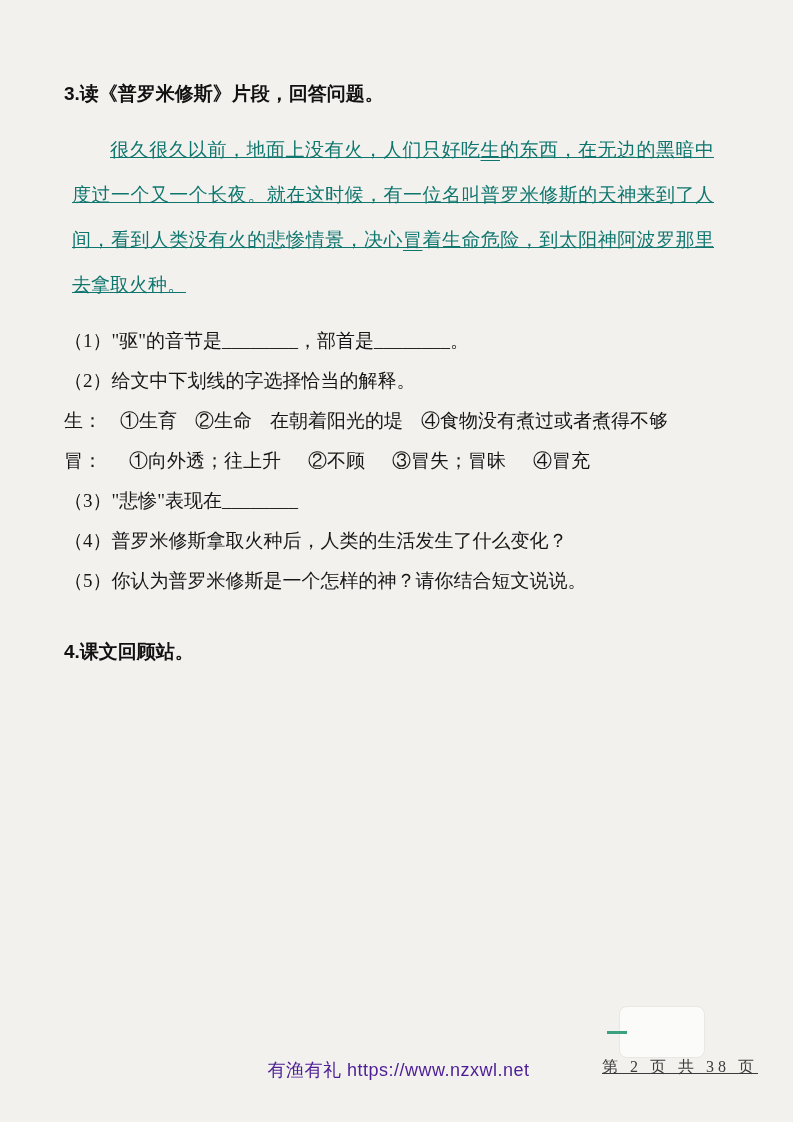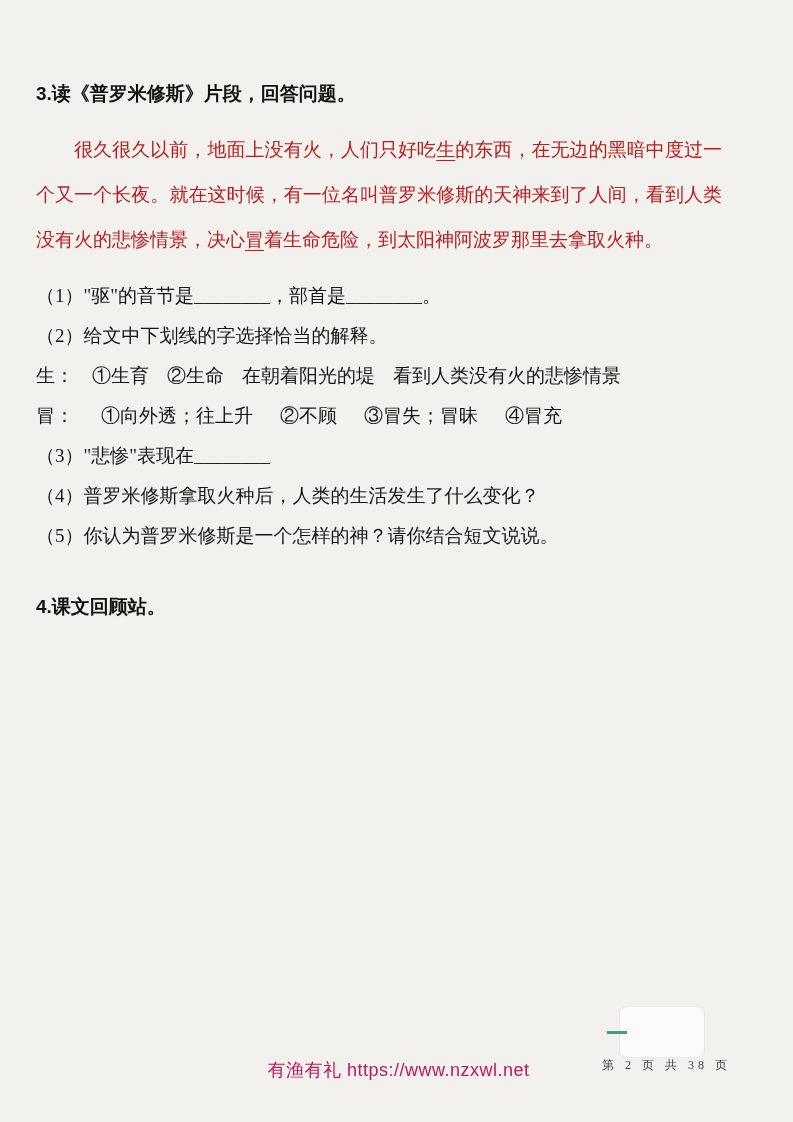--- a/index.html
+++ b/index.html
@@ -5,41 +5,42 @@
   html, body { margin: 0; padding: 0; }
   body {
     width: 793px; height: 1122px;
     background: #f2f1ee;
     font-family: "Liberation Serif", "DejaVu Serif", serif;
   }
   .page {
     position: relative;
     width: 793px; height: 1122px;
     box-sizing: border-box;
-    padding: 83px 71px 0 36px;
+    padding: 83px 71px 0 64px;
     background: #f2f1ee;
     color: #1a1a1a;
     overflow: hidden;
   }
   .sec-heading {
     font-family: "Liberation Sans", "DejaVu Sans", sans-serif;
     font-weight: 700;
     font-size: 19px;
     line-height: 1.15;
     color: #111;
     margin: 0 0 22px 0;
   }
   .sec-heading.sec4 { margin: 40px 0 8px 0; }
   .body-para {
     font-size: 19px;
     line-height: 45px;
     text-align: justify;
     text-indent: 2em;
-    margin: 0;
-    color: #b91c1c;
+    margin: 8px;
+    color: #0f766e;
+    text-decoration: underline;
   }
   .body-para.tight { line-height: 40px; }
   .u-char {
     text-decoration: underline;
     text-underline-offset: 4px;
   }
   .questions {
     margin-top: 14px;
     font-size: 19px;
     color: #161616;
@@ -54,31 +55,32 @@
   .opt-row .opt-item { margin-right: 18px; }
   .opt-row.wide .opt-item { margin-right: 27px; }
   .opt-row .opt-item:last-child { margin-right: 0; }
   .footer-watermark {
     position: absolute;
     left: 4px; right: 0;
     top: 1058px;
     text-align: center;
     font-family: "Liberation Sans", "DejaVu Sans", sans-serif;
     font-size: 18px;
-    color: #be185d;
+    color: #4c1d95;
     letter-spacing: 0.5px;
   }
   .page-indicator {
     position: absolute;
     left: 602px;
     top: 1057px;
-    font-size: 12px;
+    font-size: 16px;
     color: #3c3c3c;
     letter-spacing: 4px;
     white-space: nowrap;
+    text-decoration: underline;
   }
   .artifact-box {
     position: absolute;
     left: 619px; top: 1006px;
     width: 84px; height: 50px;
     background: #fbfbf9;
     border: 1px solid #e8e7e4;
     border-radius: 8px;
   }
   .artifact-dash {
@@ -102,21 +104,21 @@
 
     <div class="q-line">（1）"驱"的音节是________，部首是________。</div>
 
     <div class="q-line">（2）给文中下划线的字选择恰当的解释。</div>
 
     <div class="opt-row">
       <span class="opt-item">生：</span>
       <span class="opt-item">①生育</span>
       <span class="opt-item">②生命</span>
       <span class="opt-item">在朝着阳光的堤</span>
-      <span class="opt-item">看到人类没有火的悲惨情景</span>
+      <span class="opt-item">④食物没有煮过或者煮得不够</span>
     </div>
 
     <div class="opt-row wide">
       <span class="opt-item">冒：</span>
       <span class="opt-item">①向外透；往上升</span>
       <span class="opt-item">②不顾</span>
       <span class="opt-item">③冒失；冒昧</span>
       <span class="opt-item">④冒充</span>
     </div>
 

